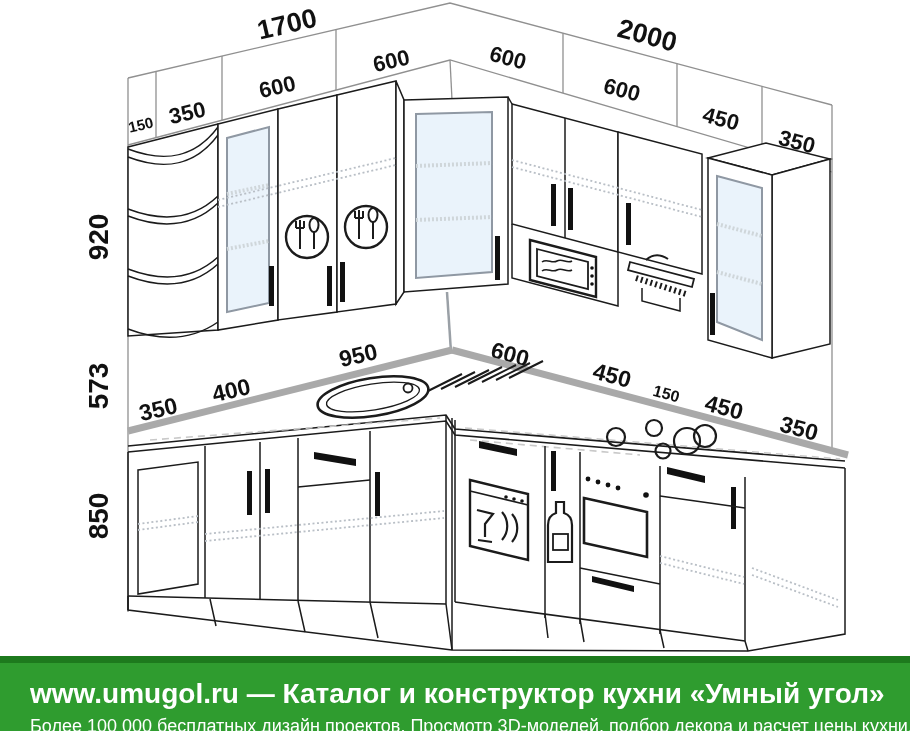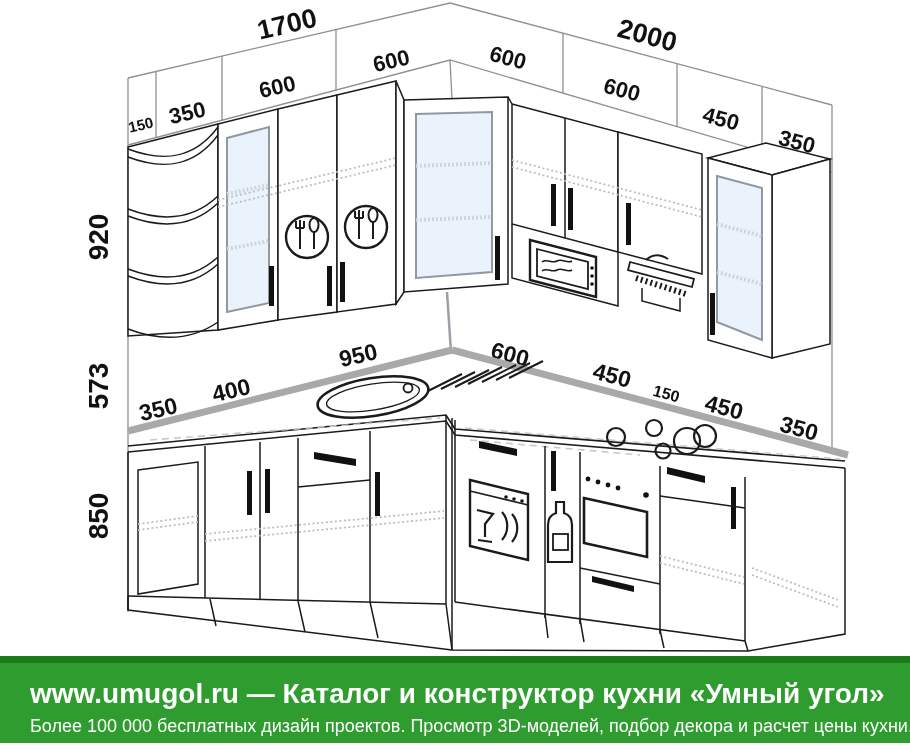--- a/index.html
+++ b/index.html
@@ -1,20 +1,20 @@
 <!DOCTYPE html>
 <html><head>
 <meta charset="utf-8">
 <style>
   html,body{margin:0;padding:0;background:#fff;}
   .stage{position:relative;width:910px;height:751px;background:#fff;overflow:hidden;
          font-family:"Liberation Sans", sans-serif;}
   .drawing{position:absolute;top:0;left:0;}
   svg text{fill:#111;font-family:"Liberation Sans", sans-serif;font-weight:bold;}
-  .banner{position:absolute;left:0;top:656px;width:910px;height:87px;
+  .banner{position:absolute;left:0;top:656px;width:910px;height:75px;
           background:#2f9c2f;border-top:7px solid #1d7a1d;box-sizing:border-box;}
   .banner-inner{padding:16px 10px 0 30px;}
   .banner h1{margin:0;color:#fff;font-size:28px;line-height:30px;font-weight:bold;
              letter-spacing:0px;white-space:nowrap;}
   .banner p{margin:7px 0 0 0;color:#fff;font-size:18px;line-height:20px;font-weight:normal;
             white-space:nowrap;}
 </style>
 </head>
 <body>
 

